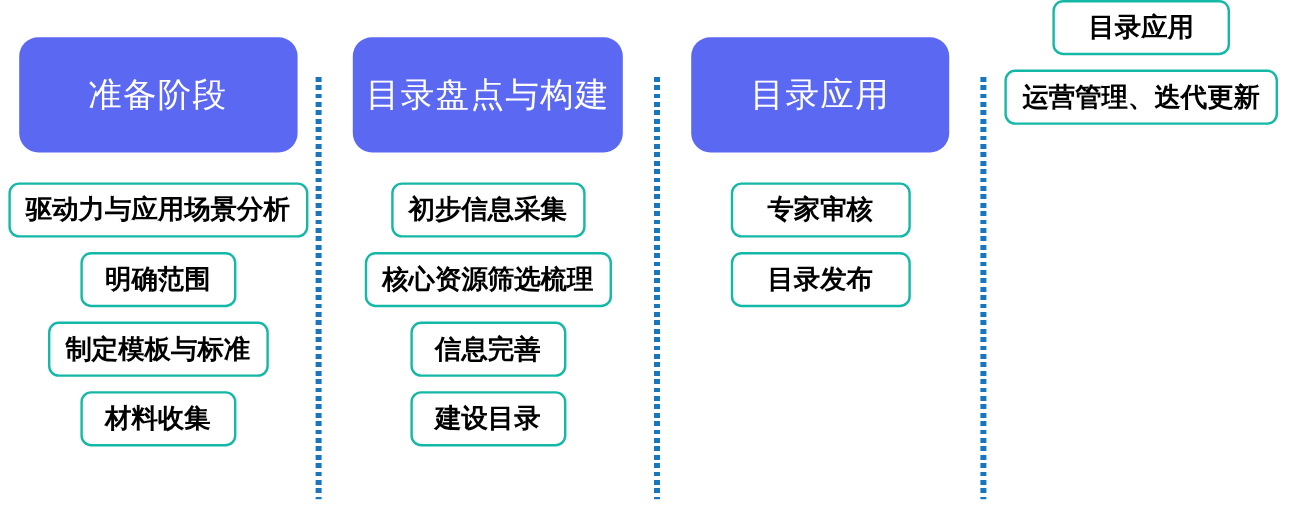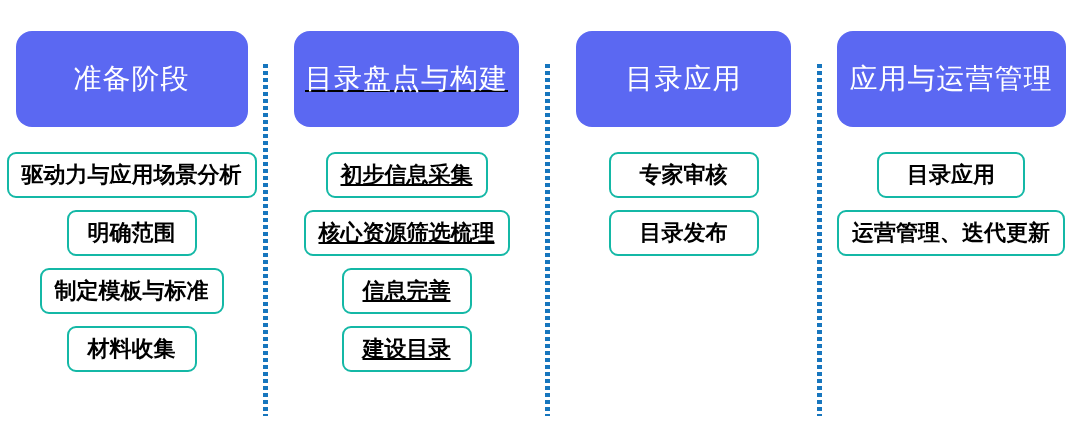--- a/index.html
+++ b/index.html
@@ -17,21 +17,21 @@
     flex-direction: row;
     font-family: "Liberation Sans", sans-serif;
   }
   .col {
     display: flex;
     flex-direction: column;
     align-items: center;
     box-sizing: border-box;
   }
   .col-1 { width: 263px; }
-  .col-2 { width: 277px; text-decoration: underline; }
+  .col-2 { width: 277px; }
   .col-3 { width: 267px; }
   .col-4 { width: 258px; }
 
   .phase-header {
     margin-top: 31px;
     height: 96px;
     background: #5b68f2;
     border-radius: 16px;
     color: #ffffff;
     font-family: "Liberation Serif", serif;
@@ -101,18 +101,17 @@
 
   <div class="col col-3">
     <div class="phase-header" style="width:215px">目录应用</div>
     <div class="step-box" style="min-width:150px">专家审核</div>
     <div class="step-box" style="min-width:150px">目录发布</div>
   </div>
 
   <div class="divider"></div>
 
   <div class="col col-4">
-    <div class="phase-header" style="width:229px">应用与运营管理</div>
     <div class="step-box" style="min-width:148px">目录应用</div>
     <div class="step-box">运营管理、迭代更新</div>
   </div>
 
 </div>
 
 </body></html>

